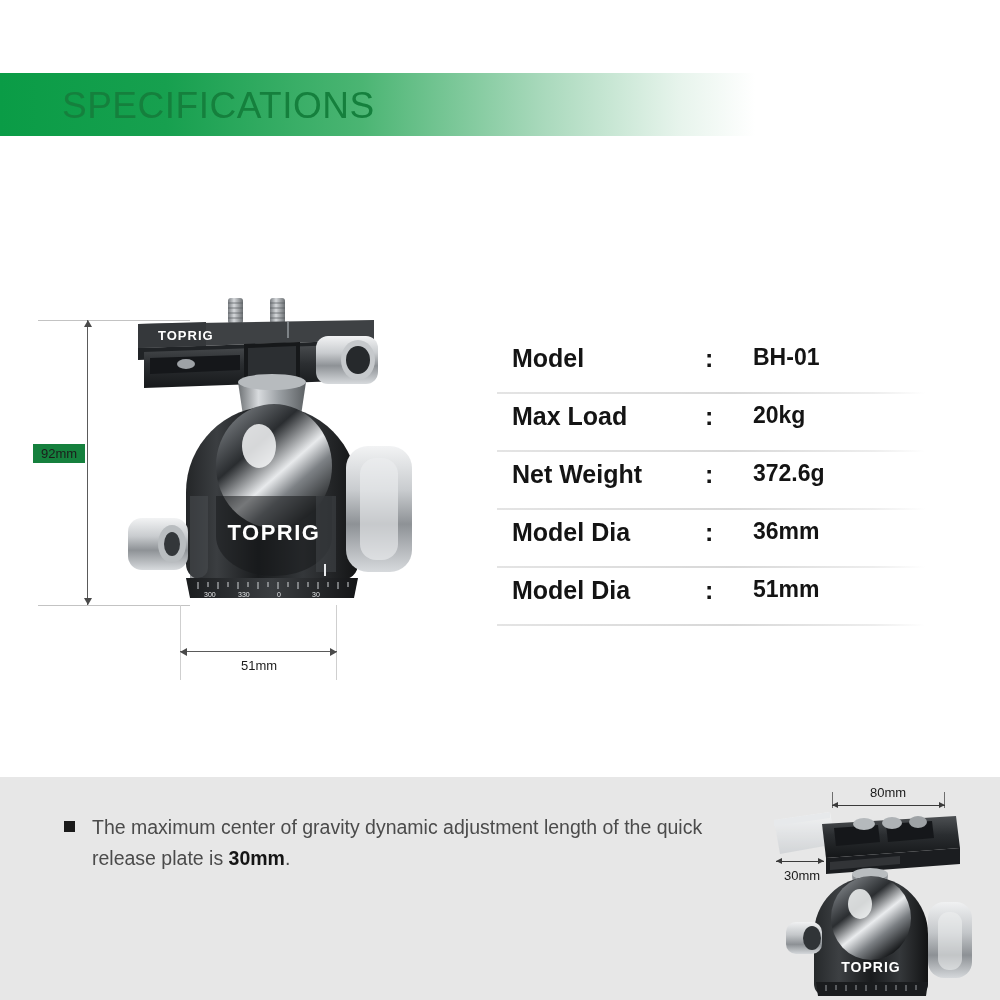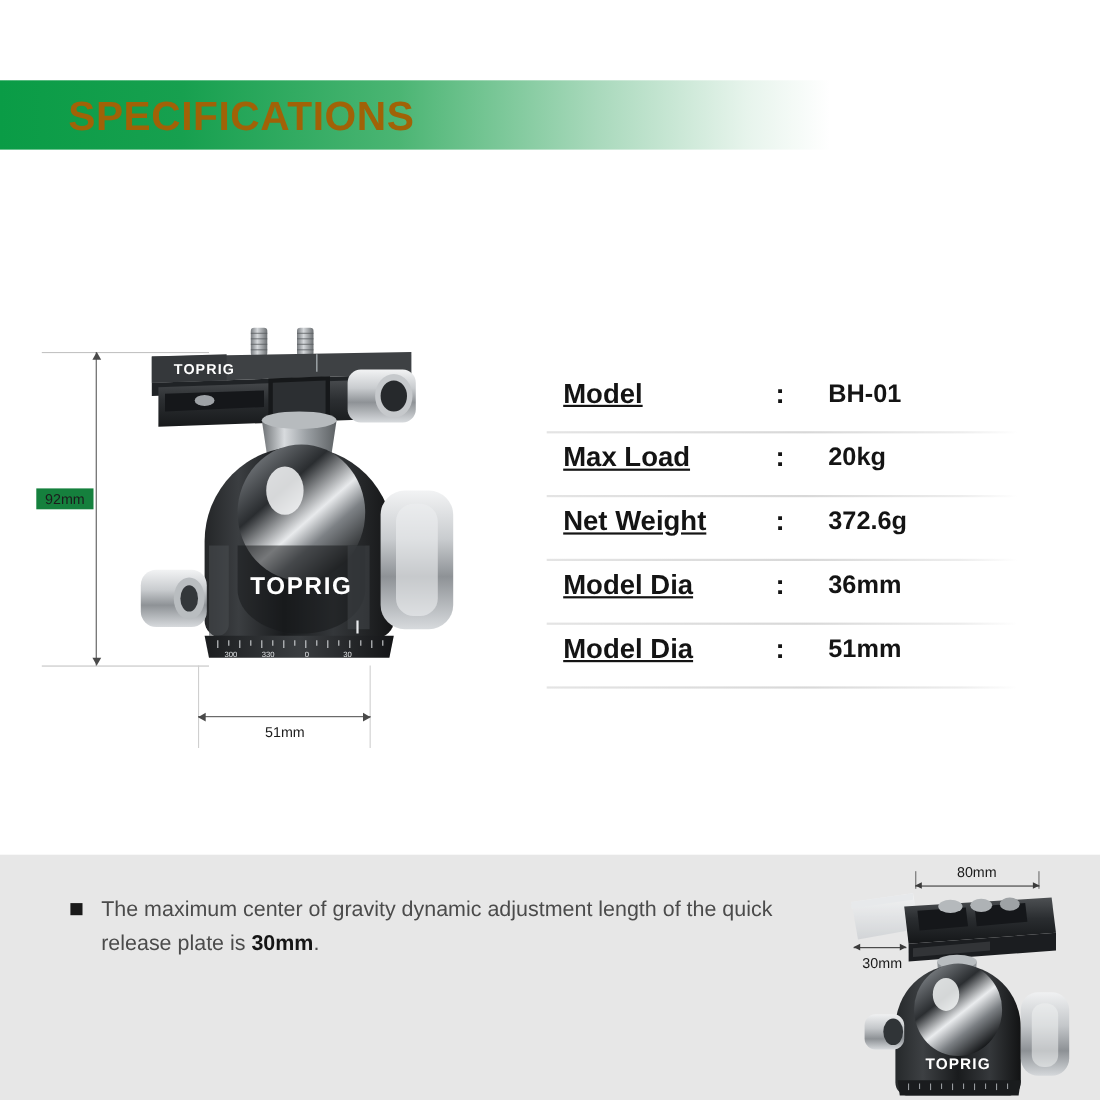--- a/index.html
+++ b/index.html
@@ -12,22 +12,22 @@
   }
   .page { position:absolute; inset:0; width:1000px; height:1000px; }
 
   
   .banner {
     position:absolute; left:0; top:73px; width:755px; height:63px;
     background:linear-gradient(90deg,#0a9c46 0%,#17a04f 22%,#4bb573 48%,#a9d9bc 72%,#e7f4ec 90%,#ffffff 100%);
   }
   .banner-title {
     position:absolute; left:62px; top:86px;
-    font-size:37px; font-weight:bold; letter-spacing:.5px;
-    color:#a16207; line-height:40px;
+    font-size:37px; font-weight:normal; letter-spacing:.5px;
+    color:#15803d; line-height:40px;
     font-family:"Liberation Sans", sans-serif;
   }
 
   
   .dim-v-line { position:absolute; left:87px; top:320px; width:1px; height:285px; background:#5a5a5a; }
   .dim-v-line::before, .dim-v-line::after {
     content:""; position:absolute; left:-3.5px; width:0; height:0;
     border-left:4px solid transparent; border-right:4px solid transparent;
   }
   .dim-v-line::before { top:0; border-bottom:7px solid #4a4a4a; }
@@ -61,21 +61,21 @@
 
   
   .spec-table { position:absolute; left:497px; top:336px; width:430px; }
   .spec-row { position:relative; height:58px; }
   .spec-row .rule {
     position:absolute; left:0; bottom:0; width:428px; height:2px;
     background:linear-gradient(90deg,#e4e4e4 0%,#d8d8d8 55%,#ededed 88%,#ffffff 100%);
   }
   .spec-label {
     position:absolute; left:15px; top:8px;
-    font-size:25px; font-weight:bold; color:#141414; white-space:nowrap;text-decoration:underline;
+    font-size:25px; font-weight:bold; color:#141414; white-space:nowrap;
   }
   .spec-colon {
     position:absolute; left:208px; top:8px;
     font-size:25px; font-weight:bold; color:#141414;
   }
   .spec-value {
     position:absolute; left:256px; top:8px;
     font-size:23px; font-weight:bold; color:#141414; white-space:nowrap;
   }
 

